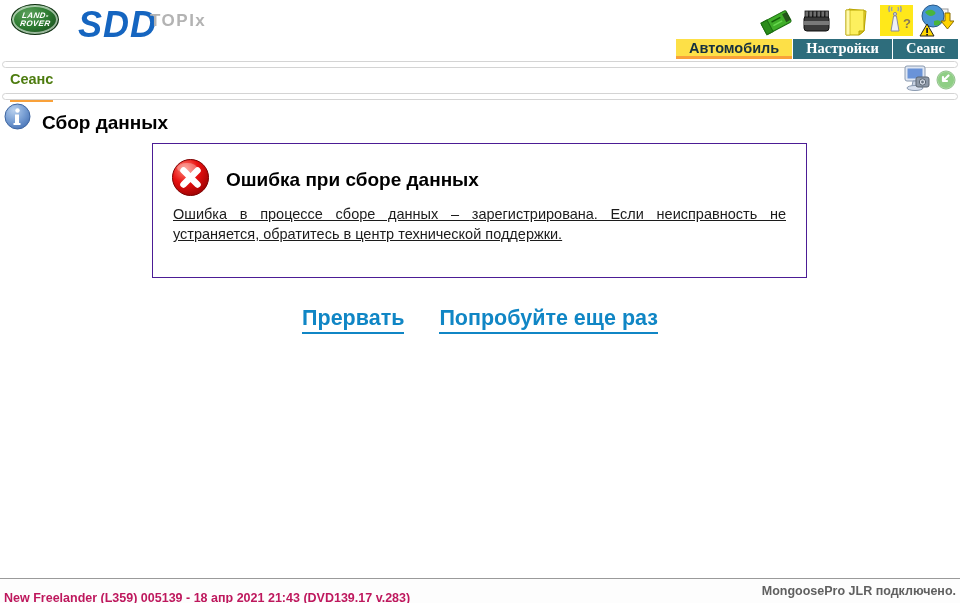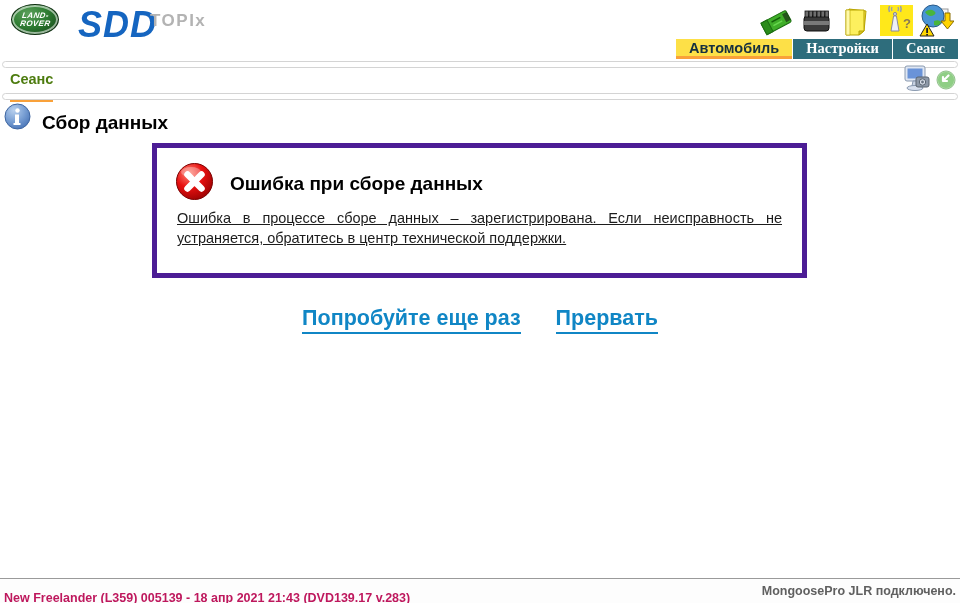--- a/index.html
+++ b/index.html
@@ -56,21 +56,21 @@
     padding-bottom:12px; border-bottom:3px solid #f9a13a; cursor:pointer;
   }
   .session-icons { position:absolute; right:4px; top:-6px; display:flex; align-items:center; gap:3px; }
 
   
   .page-title-row { position:absolute; top:103px; left:4px; display:flex; align-items:flex-end; gap:11px; }
   .page-title { font-size:19px; font-weight:bold; color:#000; }
 
   .error-box {
     position:absolute; left:152px; top:143px; width:655px; height:135px;
-    border:5px solid #4c1d95; background:#fff;
+    border:1px solid #4c1d95; background:#fff;
   }
   .error-head { position:absolute; left:18px; top:14px; display:flex; align-items:center; gap:16px; }
   .error-title { font-size:19px; font-weight:bold; color:#000; }
   .error-message {
     position:absolute; left:20px; right:20px; top:60px;
     font-size:14.5px; color:#1c1c1c; line-height:20px; text-align:justify;text-decoration:underline;
   }
   .error-cause {
     position:absolute; left:20px; right:20px; top:110px;
     font-size:11.5px; font-weight:bold; color:#808080;
@@ -234,20 +234,20 @@
         <ellipse cx="16" cy="10" rx="10" ry="5" fill="#fff" opacity=".30"></ellipse>
         <path d="M12.5 12.5 L26.5 26.5 M26.5 12.5 L12.5 26.5" stroke="#fff" stroke-width="6.5" stroke-linecap="round"></path>
       </svg>
     </span>
     <span class="error-title">Ошибка при сборе данных</span>
   </div>
   <div class="error-message">Ошибка в процессе сборе данных – зарегистрирована. Если неисправность не устраняется, обратитесь в центр технической поддержки.</div>
 </div>
 
 <div class="links-row">
+  <a class="action-link">Прервать</a>
   <a class="action-link">Попробуйте еще раз</a>
-  <a class="action-link">Прервать</a>
 </div>
 
 <div class="statusbar">
   <span class="status-left">New Freelander (L359) 005139 - 18 апр 2021 21:43 (DVD139.17 v.283)</span>
   <span class="status-right">MongoosePro JLR подключено.</span>
 </div>
 
 </body></html>

